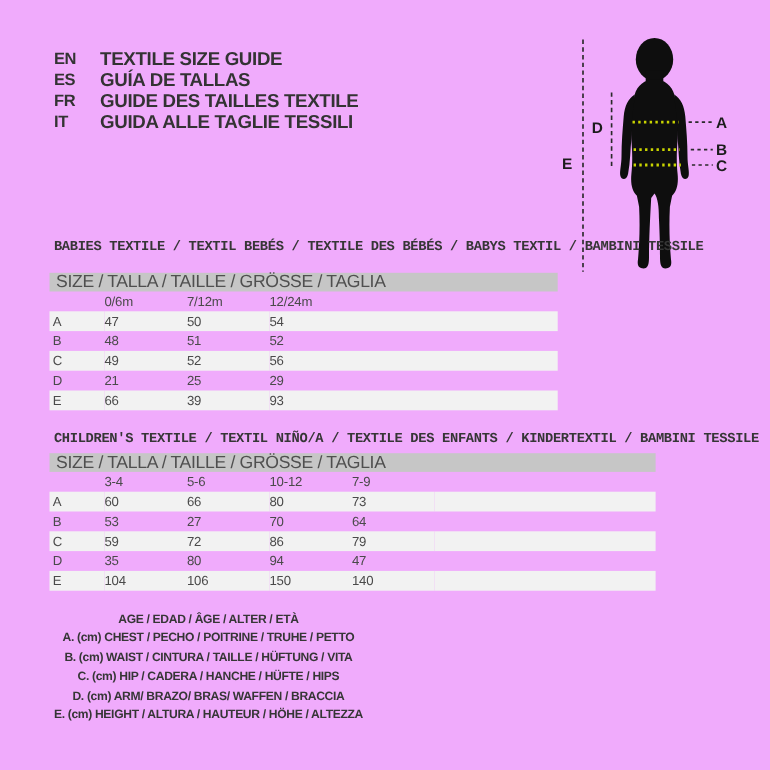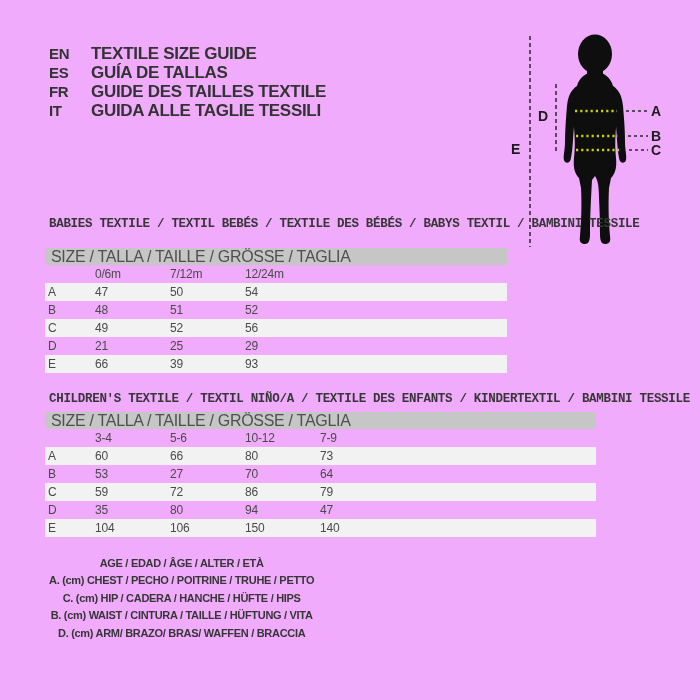--- a/index.html
+++ b/index.html
@@ -243,18 +243,19 @@
           <td>140</td>
           <td></td>
         </tr>
       </tbody>
     </table>
   </div>
 
   <div class="legend">
     <div class="legend-line">AGE / EDAD / ÂGE / ALTER / ETÀ</div>
     <div class="legend-line">A. (cm) CHEST / PECHO / POITRINE / TRUHE / PETTO</div>
+    <div class="legend-line">B. (cm) WAIST / CINTURA / TAILLE / HÜFTUNG / VITA</div>
     <div class="legend-line">C. (cm) HIP / CADERA / HANCHE / HÜFTE / HIPS</div>
-    <div class="legend-line">B. (cm) WAIST / CINTURA / TAILLE / HÜFTUNG / VITA</div>
     <div class="legend-line">D. (cm) ARM/ BRAZO/ BRAS/ WAFFEN / BRACCIA</div>
+    <div class="legend-line">E. (cm) HEIGHT / ALTURA / HAUTEUR / HÖHE / ALTEZZA</div>
   </div>
 
 </div>
 
 </body></html>

